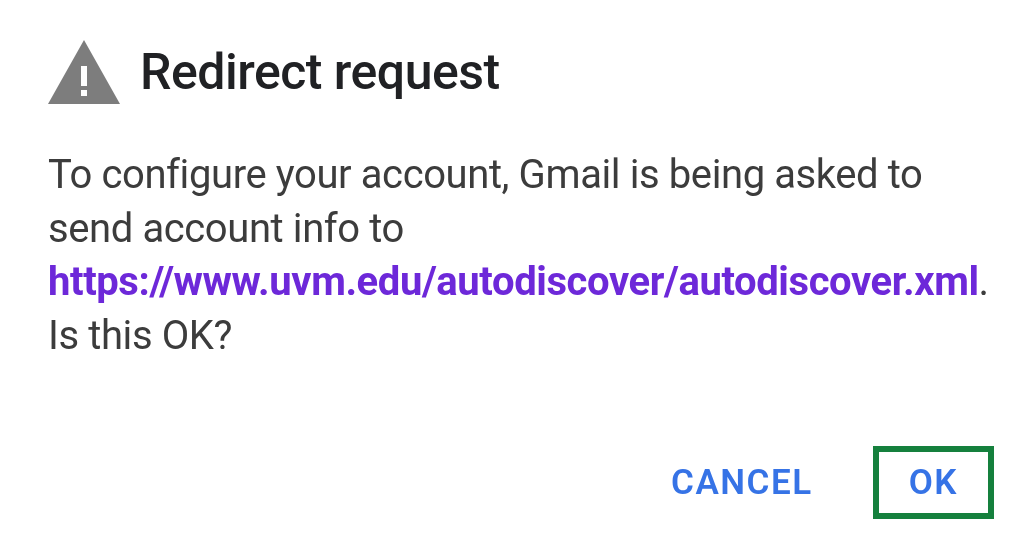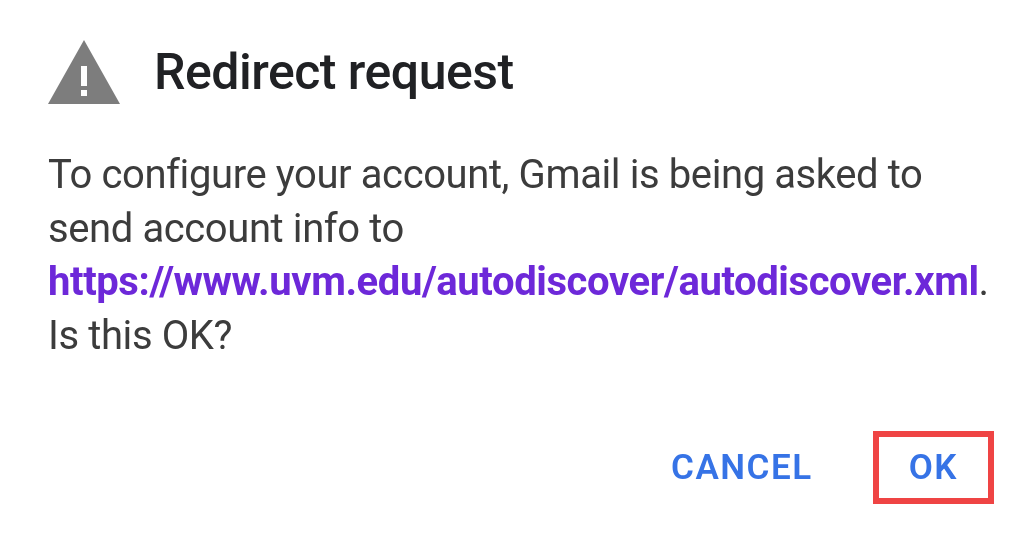--- a/index.html
+++ b/index.html
@@ -12,21 +12,21 @@
     }
     .dialog {
       padding: 40px 48px 20px 48px;
       position: relative;
       width: 100%;
       height: 100%;
     }
     .header {
       display: flex;
       align-items: center;
-      gap: 34px;
+      gap: 20px;
       margin-bottom: 44px;
     }
     .warning-icon {
       width: 72px;
       height: 64px;
       flex-shrink: 0;
     }
     .title {
       font-size: 50px;
       font-weight: 500;
@@ -40,40 +40,40 @@
       font-weight: 400;
       letter-spacing: -0.4px;
       max-width: 940px;
     }
     .body .bold {
       font-weight: 700;
       color: #6d28d9;
     }
     .actions {
       position: absolute;
-      bottom: 45px;
+      bottom: 30px;
       right: 30px;
       display: flex;
       align-items: center;
       gap: 48px;
     }
     .btn {
       font-size: 35px;
       font-weight: 600;
       letter-spacing: 1.5px;
       color: #3673e6;
       background: transparent;
       border: none;
       cursor: pointer;
       text-transform: uppercase;
       padding: 10px 12px;
       font-family: inherit;
     }
     .ok-wrap {
-      border: 6px solid #ef4444;
+      border: 6px solid #15803d;
       padding: 10px 30px;
     }
     .ok-wrap .btn {
       padding: 0;
     }
   </style>
 </head>
 <body>
 
 <div class="dialog">

